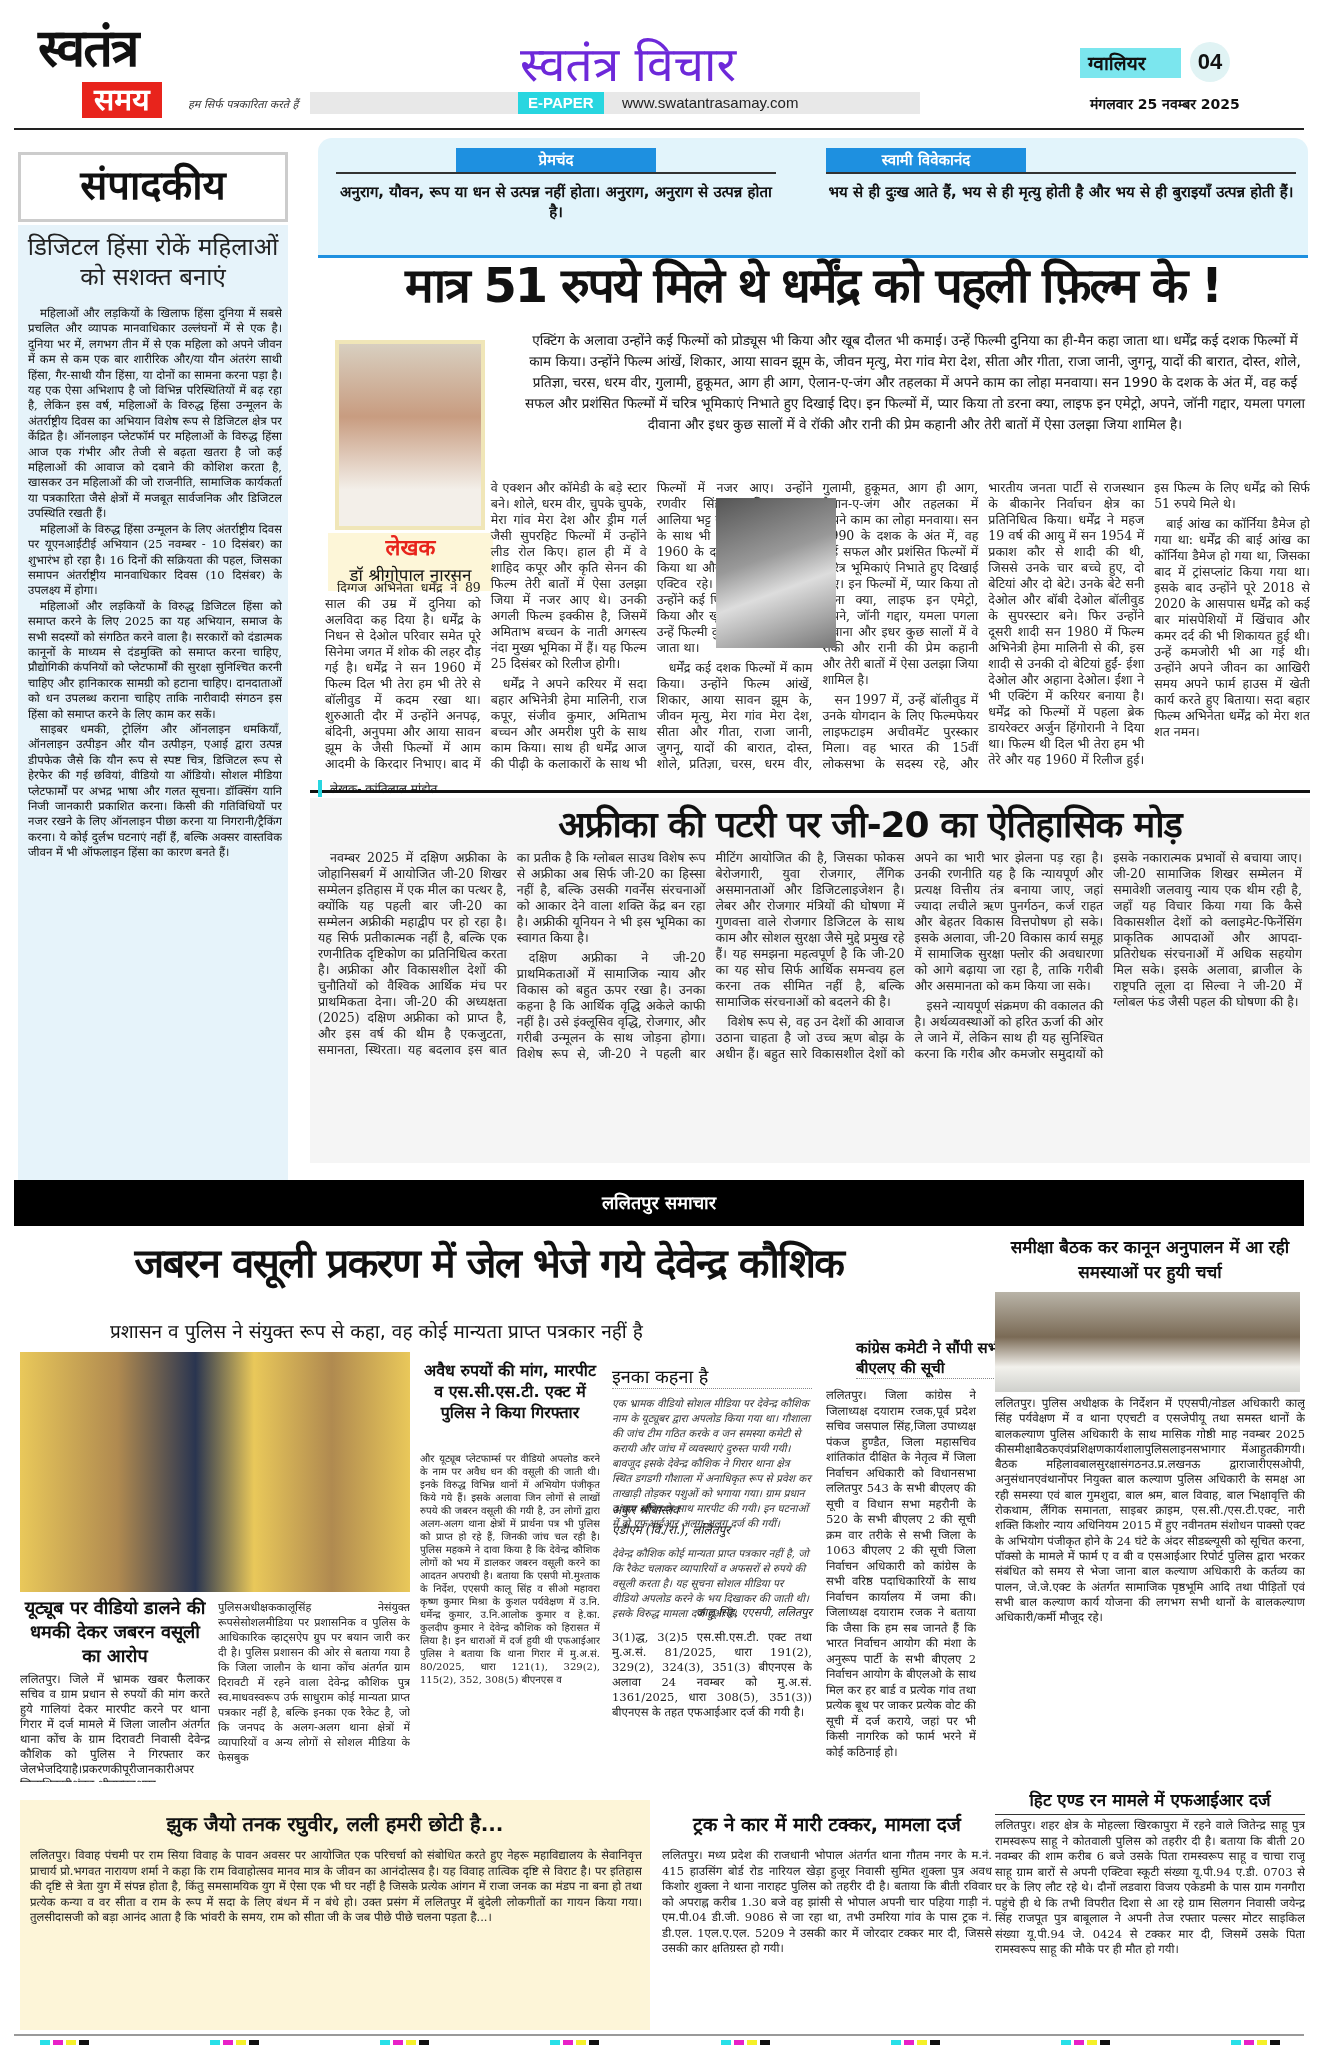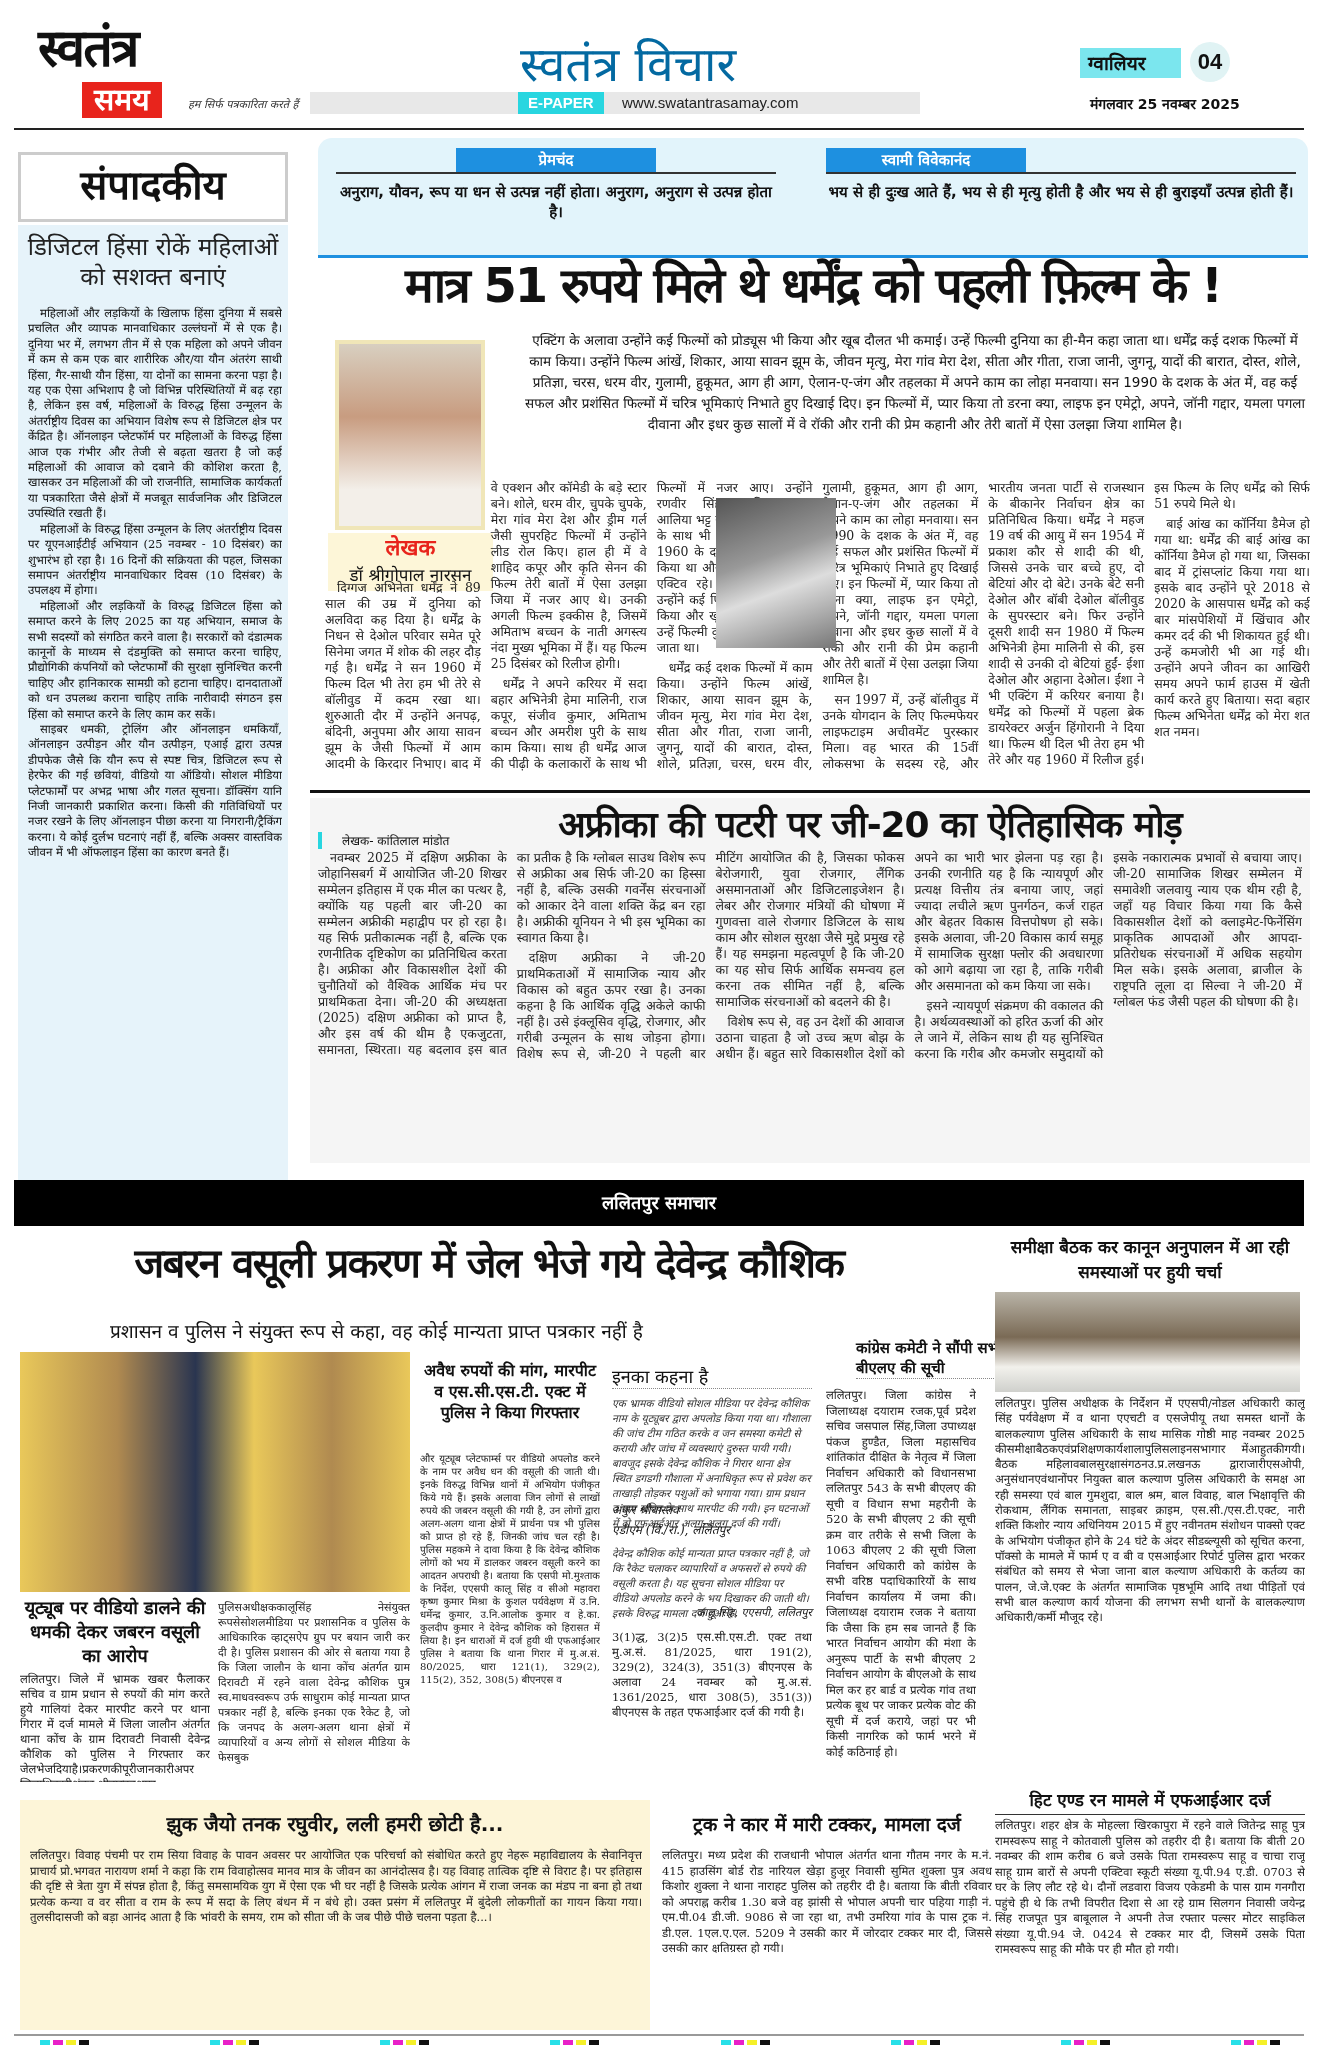--- a/index.html
+++ b/index.html
@@ -5,21 +5,21 @@
   *{box-sizing:border-box;margin:0;padding:0}
   body{width:1318px;height:2047px;background:#fff;font-family:"DejaVu Serif",serif;color:#111;position:relative;overflow:hidden}
   .abs{position:absolute}
   .cols{column-gap:10px;font-size:12.5px;line-height:16px;text-align:justify;color:#222}
   .cols p{margin-bottom:4px;text-indent:12px}
   
   #logo-top{left:38px;top:18px;font:bold 52px "DejaVu Serif",serif;letter-spacing:-2px;line-height:60px}
   #logo-bottom{left:82px;top:82px;background:#e8241c;color:#fff;font:bold 30px "DejaVu Sans",sans-serif;padding:0 12px;line-height:36px}
   #tagline{left:188px;top:96px;font:italic 11px "DejaVu Serif",serif;color:#333}
   #mast-line{left:14px;top:128px;width:1290px;height:2px;background:#222}
-  #paper-title{left:520px;top:30px;font:48px "DejaVu Sans",sans-serif;color:#0369a1}
+  #paper-title{left:520px;top:30px;font:48px "DejaVu Sans",sans-serif;color:#6d28d9}
   #url-bar{left:310px;top:92px;width:610px;height:22px;background:#e8e8e8}
   #epaper{left:518px;top:92px;background:#28d6e0;color:#fff;font:bold 15px "Liberation Sans",sans-serif;padding:2px 10px;line-height:18px}
   #url{left:622px;top:94px;font:15px "Liberation Sans",sans-serif;color:#222}
   #city-badge{left:1080px;top:48px;background:#7be6ee;font:bold 19px "DejaVu Sans",sans-serif;padding:2px 36px 2px 8px}
   #page-no{left:1190px;top:42px;width:40px;height:40px;border-radius:50%;background:#e0f3f4;font:bold 22px "Liberation Sans",sans-serif;text-align:center;line-height:40px}
   #date{left:1090px;top:94px;font:bold 14px "DejaVu Sans",sans-serif}
   
   #ed-box{left:18px;top:152px;width:270px;height:70px;border:3px solid #ccc;text-align:center;font:bold 40px "DejaVu Serif",serif;line-height:60px}
   #ed-panel{left:18px;top:225px;width:270px;height:960px;background:#e6f3fa}
   #ed-head{left:18px;top:232px;width:270px;text-align:center;font:24px "DejaVu Sans",sans-serif;line-height:30px;color:#222}
@@ -33,21 +33,21 @@
   #headline-main{left:318px;top:250px;width:990px;text-align:center;font:bold 48px "DejaVu Sans",sans-serif;letter-spacing:-2px;line-height:70px}
   #lead{left:520px;top:330px;width:790px;font:13.5px "DejaVu Sans",sans-serif;text-align:center;line-height:21px}
   #author-photo{left:335px;top:340px;width:150px;height:190px;background:linear-gradient(180deg,#d8cfc0 0%,#c89c80 40%,#f3efe9 80%);border:4px solid #f0e6b8}
   #author-label{left:328px;top:533px;width:165px;background:#fdf6d8;text-align:center}
   #author-label .l1{color:#e8241c;font:bold 22px "DejaVu Sans",sans-serif;line-height:30px}
   #author-label .l2{font:17px "DejaVu Sans",sans-serif;line-height:24px;padding-bottom:4px}
   #dhar-photo{left:716px;top:498px;width:120px;height:150px;background:linear-gradient(160deg,#555 0%,#999 40%,#ddd 60%,#777 100%)}
   #main-body{left:325px;top:480px;width:985px;height:300px;overflow:hidden;column-count:6}
   #divider1{left:310px;top:790px;width:1000px;height:3px;background:#111}
   #g20-panel{left:310px;top:798px;width:1000px;height:365px;background:#f5f5f5}
-  #g20-byline{left:318px;top:832px;font:12px "DejaVu Sans",sans-serif;border-left:4px solid #28d6e0;padding-left:20px}
+  #g20-byline{left:318px;top:780px;font:12px "DejaVu Sans",sans-serif;border-left:4px solid #28d6e0;padding-left:8px}
   #g20-head{left:440px;top:795px;width:860px;text-align:center;font:bold 36px "DejaVu Sans",sans-serif;line-height:60px;letter-spacing:-1px}
   #g20-body{left:318px;top:850px;width:984px;height:310px;overflow:hidden;column-count:5}
   
   #section-bar{left:14px;top:1180px;width:1290px;height:46px;background:#000;color:#fff;text-align:center;font:bold 18px "DejaVu Sans",sans-serif;line-height:46px}
   #lal-head{left:14px;top:1232px;width:950px;font:bold 40px "DejaVu Sans",sans-serif;letter-spacing:-1.5px;line-height:62px;text-align:center}
   #lal-sub{left:110px;top:1318px;width:720px;font:19px "DejaVu Sans",sans-serif;line-height:26px}
   #arrest-photo{left:20px;top:1352px;width:390px;height:240px;background:linear-gradient(90deg,#e9c85a 0%,#b08a50 25%,#2a3550 45%,#e9c85a 60%,#b08a50 80%,#e9c85a 100%)}
   #yt-head{left:20px;top:1596px;width:190px;text-align:center;font:bold 18px "DejaVu Sans",sans-serif;line-height:24px}
   #col-a{left:20px;top:1672px;width:190px;height:110px;overflow:hidden;font-size:11.5px;line-height:15px}
   #col-b{left:218px;top:1600px;width:192px;height:180px;overflow:hidden;font-size:11px;line-height:15px}

